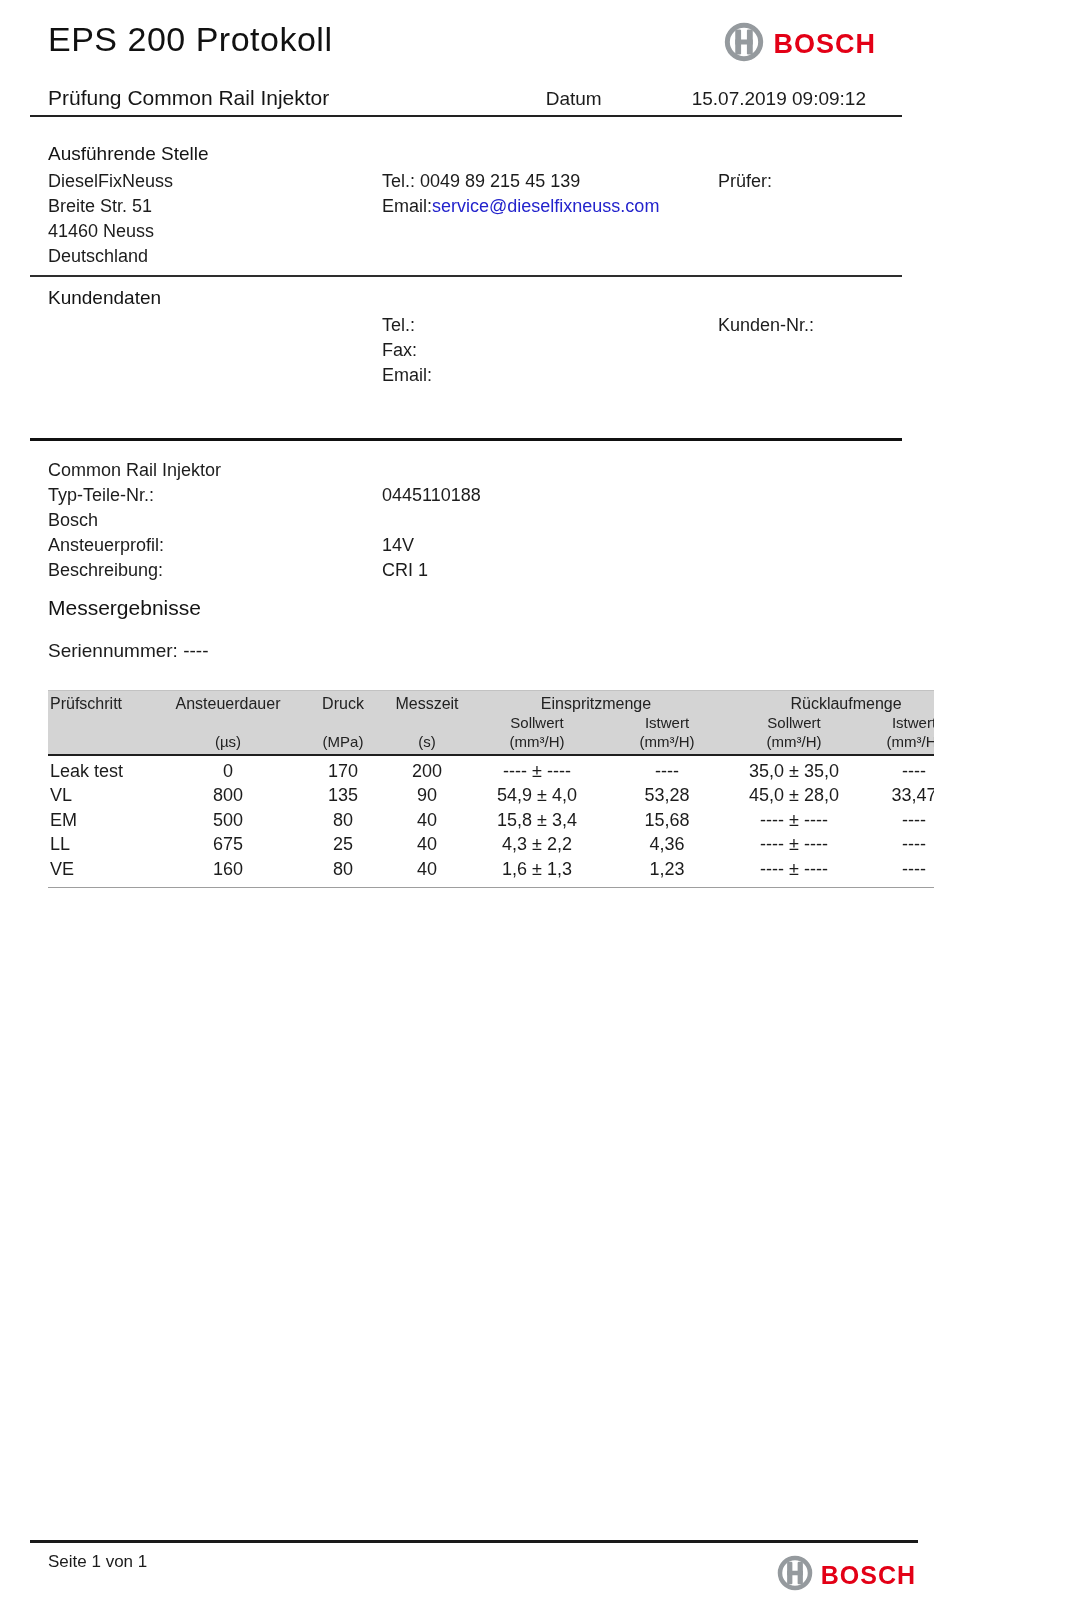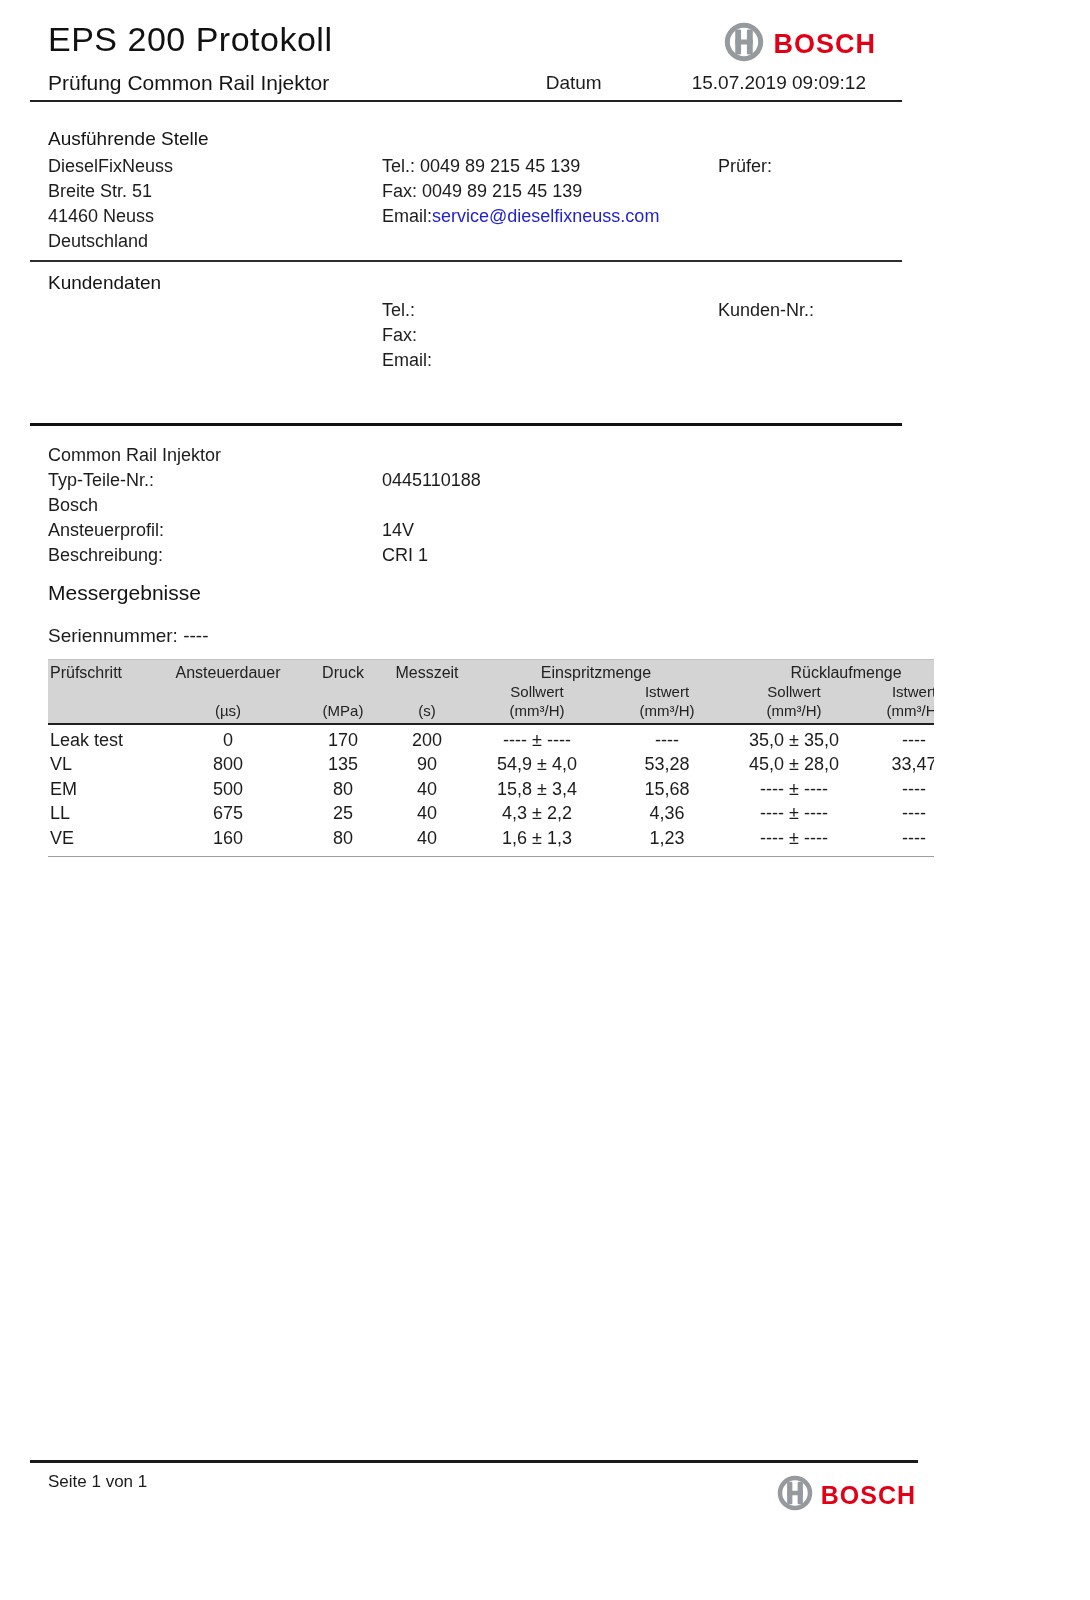--- a/index.html
+++ b/index.html
@@ -11,21 +11,21 @@
   
   .rule { height:2px; background:#222; margin-left:-18px; margin-right:-12px; }
   .rule.thin { height:2px; background:#2e2e2e; }
   .rule.thick { height:3px; background:#111; }
 
   
   .header-top { display:flex; justify-content:space-between; align-items:flex-start; padding-top:20px; }
   .doc-title { font-size:34px; font-weight:400; letter-spacing:0.5px; color:#111; }
   .logo { display:flex; align-items:center; gap:9px; margin-top:2px; margin-right:14px; }
   .logo-word { color:#e30016; font-size:27px; font-weight:700; letter-spacing:1px; }
-  .subtitle-row { display:flex; align-items:center; margin-top:5px; padding-right:24px; }
+  .subtitle-row { display:flex; align-items:flex-end; margin-top:20px; padding-right:24px; }
   .doc-subtitle { font-size:21px; color:#161616; }
   .date-label { margin-left:auto; font-size:19px; margin-right:90px; }
   .date-value { font-size:19px; }
   .header-rule { margin-top:5px; }
 
   
   .grid3 { display:grid; grid-template-columns:334px 336px 1fr; }
   .line { font-size:18px; line-height:25px; white-space:nowrap; }
   .sec-heading { font-size:19px; line-height:26px; color:#141414; }
   .email-link { color:#2323cc; text-decoration:none; }
@@ -37,36 +37,36 @@
   .sec-customer { padding-top:8px; }
   .sec-customer .grid3 { margin-top:2px; padding-bottom:50px; }
   .sec-customer-rule { margin-top:0; }
 
   .sec-injector { padding-top:17px; }
   .kv-row { display:grid; grid-template-columns:334px 1fr; }
   .results-heading { font-size:21px; line-height:26px; margin-top:12px; color:#141414; }
   .serial-line { font-size:19px; margin-top:19px; }
 
   
-  table.meas { border-collapse:collapse; table-layout:fixed; width:998px; margin-top:12px; }
+  table.meas { border-collapse:collapse; table-layout:fixed; width:998px; margin-top:28px; }
   table.meas thead { background:#d4d4d4; }
   table.meas thead tr.h1 td { font-size:16px; padding-top:3px; }
   table.meas thead td { font-size:15px; line-height:19px; text-align:center; color:#222; }
   table.meas thead tr.h3 td { padding-bottom:3px; }
   table.meas thead tr.h1 td:first-child { text-align:left; padding-left:2px; }
   table.meas tbody td { font-size:18px; line-height:23.5px; text-align:center; white-space:nowrap; }
   table.meas tbody td:first-child { text-align:left; padding-left:2px; }
   table.meas { border-top:1px solid #c2c2c2; border-bottom:1px solid #9e9e9e; }
   table.meas thead { border-bottom:2px solid #1f1f1f; }
   table.meas tbody:before { content:""; display:block; height:3px; }
   table.meas tbody:after  { content:""; display:block; height:5px; }
   .check { color:#2f9e45; font-size:29px; font-weight:700; font-style:italic; display:inline-block; transform:rotate(8deg); line-height:16px; position:relative; top:4px; }
 
   
-  .footer { position:absolute; left:30px; right:16px; top:1460px; }
+  .footer { position:absolute; left:30px; right:16px; top:1540px; }
   .footer-rule { height:3px; background:#1a1a1a; }
   .footer-body { display:flex; align-items:flex-start; justify-content:space-between; }
   .page-num { font-size:17px; margin-left:18px; margin-top:9px; }
   .footer .logo { margin-top:12px; margin-right:2px; gap:8px; }
   .footer .logo-word { font-size:25px; }
 </style>
 </head>
 <body>
 
 <div class="page">
@@ -100,21 +100,20 @@
       <div class="sec-heading">Ausführende Stelle</div>
       <div class="grid3">
         <div>
           <div class="line">DieselFixNeuss</div>
           <div class="line">Breite Str. 51</div>
           <div class="line">41460 Neuss</div>
           <div class="line">Deutschland</div>
         </div>
         <div>
           <div class="line"><span>Tel.:</span> <span>0049 89 215 45 139</span></div>
-          <div class="line"><span>Fax:</span> <span>0049 89 215 45 139</span></div>
           <div class="line"><span>Email:</span><a href="#" class="email-link">service@dieselfixneuss.com</a></div>
         </div>
         <div>
           <div class="line">Prüfer:</div>
         </div>
       </div>
     </div>
     <div class="rule thin sec-office-rule"></div>
 
     <div class="sec-customer">

